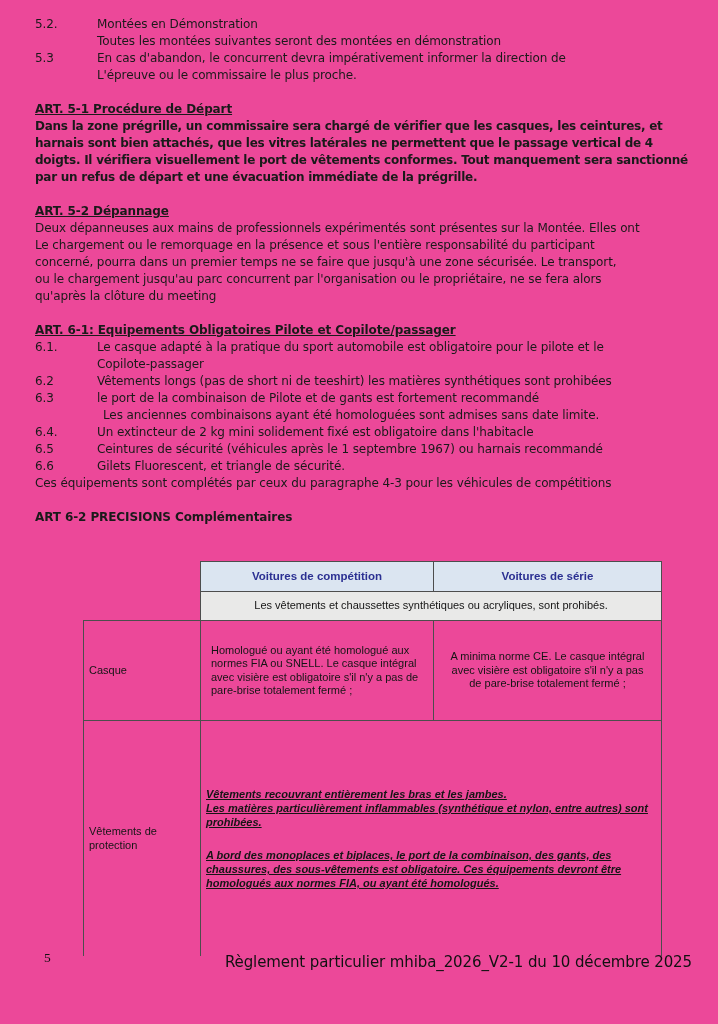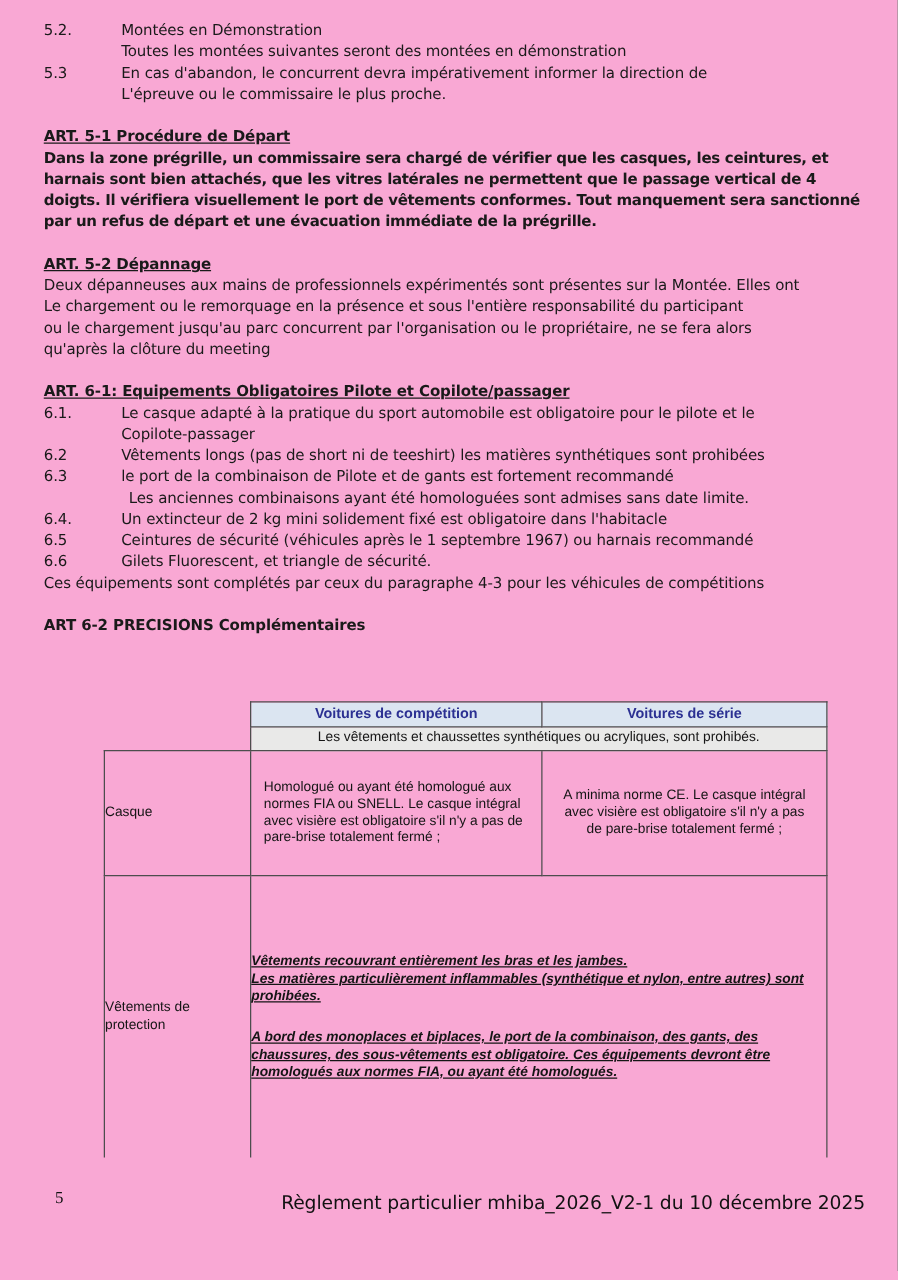--- a/index.html
+++ b/index.html
@@ -1,18 +1,18 @@
 <!DOCTYPE html>
 <html style="--header_bg: #dbe5f1; --header_text: #2b3092; --banner_bg: #e9e9e8; --border: #4d4d4d;"><head>
 <meta charset="utf-8">
 <style>
   html,body { margin:0; padding:0; background:#888; }
   .page {
     position:relative; width:718px; height:1024px; margin:0 auto;
-    background:#f9a8d4; overflow:hidden;
+    background:#ec4899; overflow:hidden;
     font-family:"DejaVu Sans", sans-serif; color:#1a1a1a;
   }
   
   .doc {
     position:absolute; left:35px; top:16px; width:660px;
     font-size:12px; line-height:17px; letter-spacing:-0.1px;
   }
   .gap { height:17px; }
   .line { white-space:nowrap; }
   .h { font-weight:bold; white-space:nowrap; }
@@ -25,21 +25,21 @@
   
   table.spec {
     position:absolute; left:83px; top:561px; width:578px;
     border-collapse:collapse; table-layout:fixed;
     font-family:"Liberation Sans", sans-serif; font-size:11px; line-height:13.5px;
     color:#151515;
   }
   table.spec col.c1 { width:117px; }
   table.spec col.c2 { width:233px; }
   table.spec col.c3 { width:228px; }
-  table.spec td { border:1px solid var(--border, #4d4d4d); padding:0; }
+  table.spec td { border:1px solid var(--border, #4d4d4d); padding:5px; }
   table.spec td.empty { border:none; background:transparent; }
   table.spec tr.trh td { height:19px; }
   table.spec tr.trb td { height:18px; }
   table.spec tr.tr1 td { height:79px; }
   table.spec tr.tr2 td { height:225px; }
   table.spec tr.last td { border-bottom:none; }
   td.th {
     background:var(--header_bg, #dbe5f1); color:var(--header_text, #2b3092);
     font-weight:bold; text-align:center; vertical-align:middle; font-size:11.5px;
   }
@@ -96,20 +96,21 @@
       <div class="line">doigts. Il vérifiera visuellement le port de vêtements conformes. Tout manquement sera sanctionné</div>
       <div class="line">par un refus de départ et une évacuation immédiate de la prégrille.</div>
     </div>
 
     <div class="gap"></div>
 
     <div class="h u">ART. 5-2 Dépannage</div>
     <div>
       <div class="line">Deux dépanneuses aux mains de professionnels expérimentés sont présentes sur la Montée. Elles ont</div>
       <div class="line">Le chargement ou le remorquage en la présence et sous l'entière responsabilité du participant</div>
+      <div class="line">concerné, pourra dans un premier temps ne se faire que jusqu'à une zone sécurisée. Le transport,</div>
       <div class="line">ou le chargement jusqu'au parc concurrent par l'organisation ou le propriétaire, ne se fera alors</div>
       <div class="line">qu'après la clôture du meeting</div>
     </div>
 
     <div class="gap"></div>
 
     <div class="h u">ART. 6-1: Equipements Obligatoires Pilote et Copilote/passager</div>
     <div class="li">
       <span class="num">6.1.</span>
       <span class="txt">

